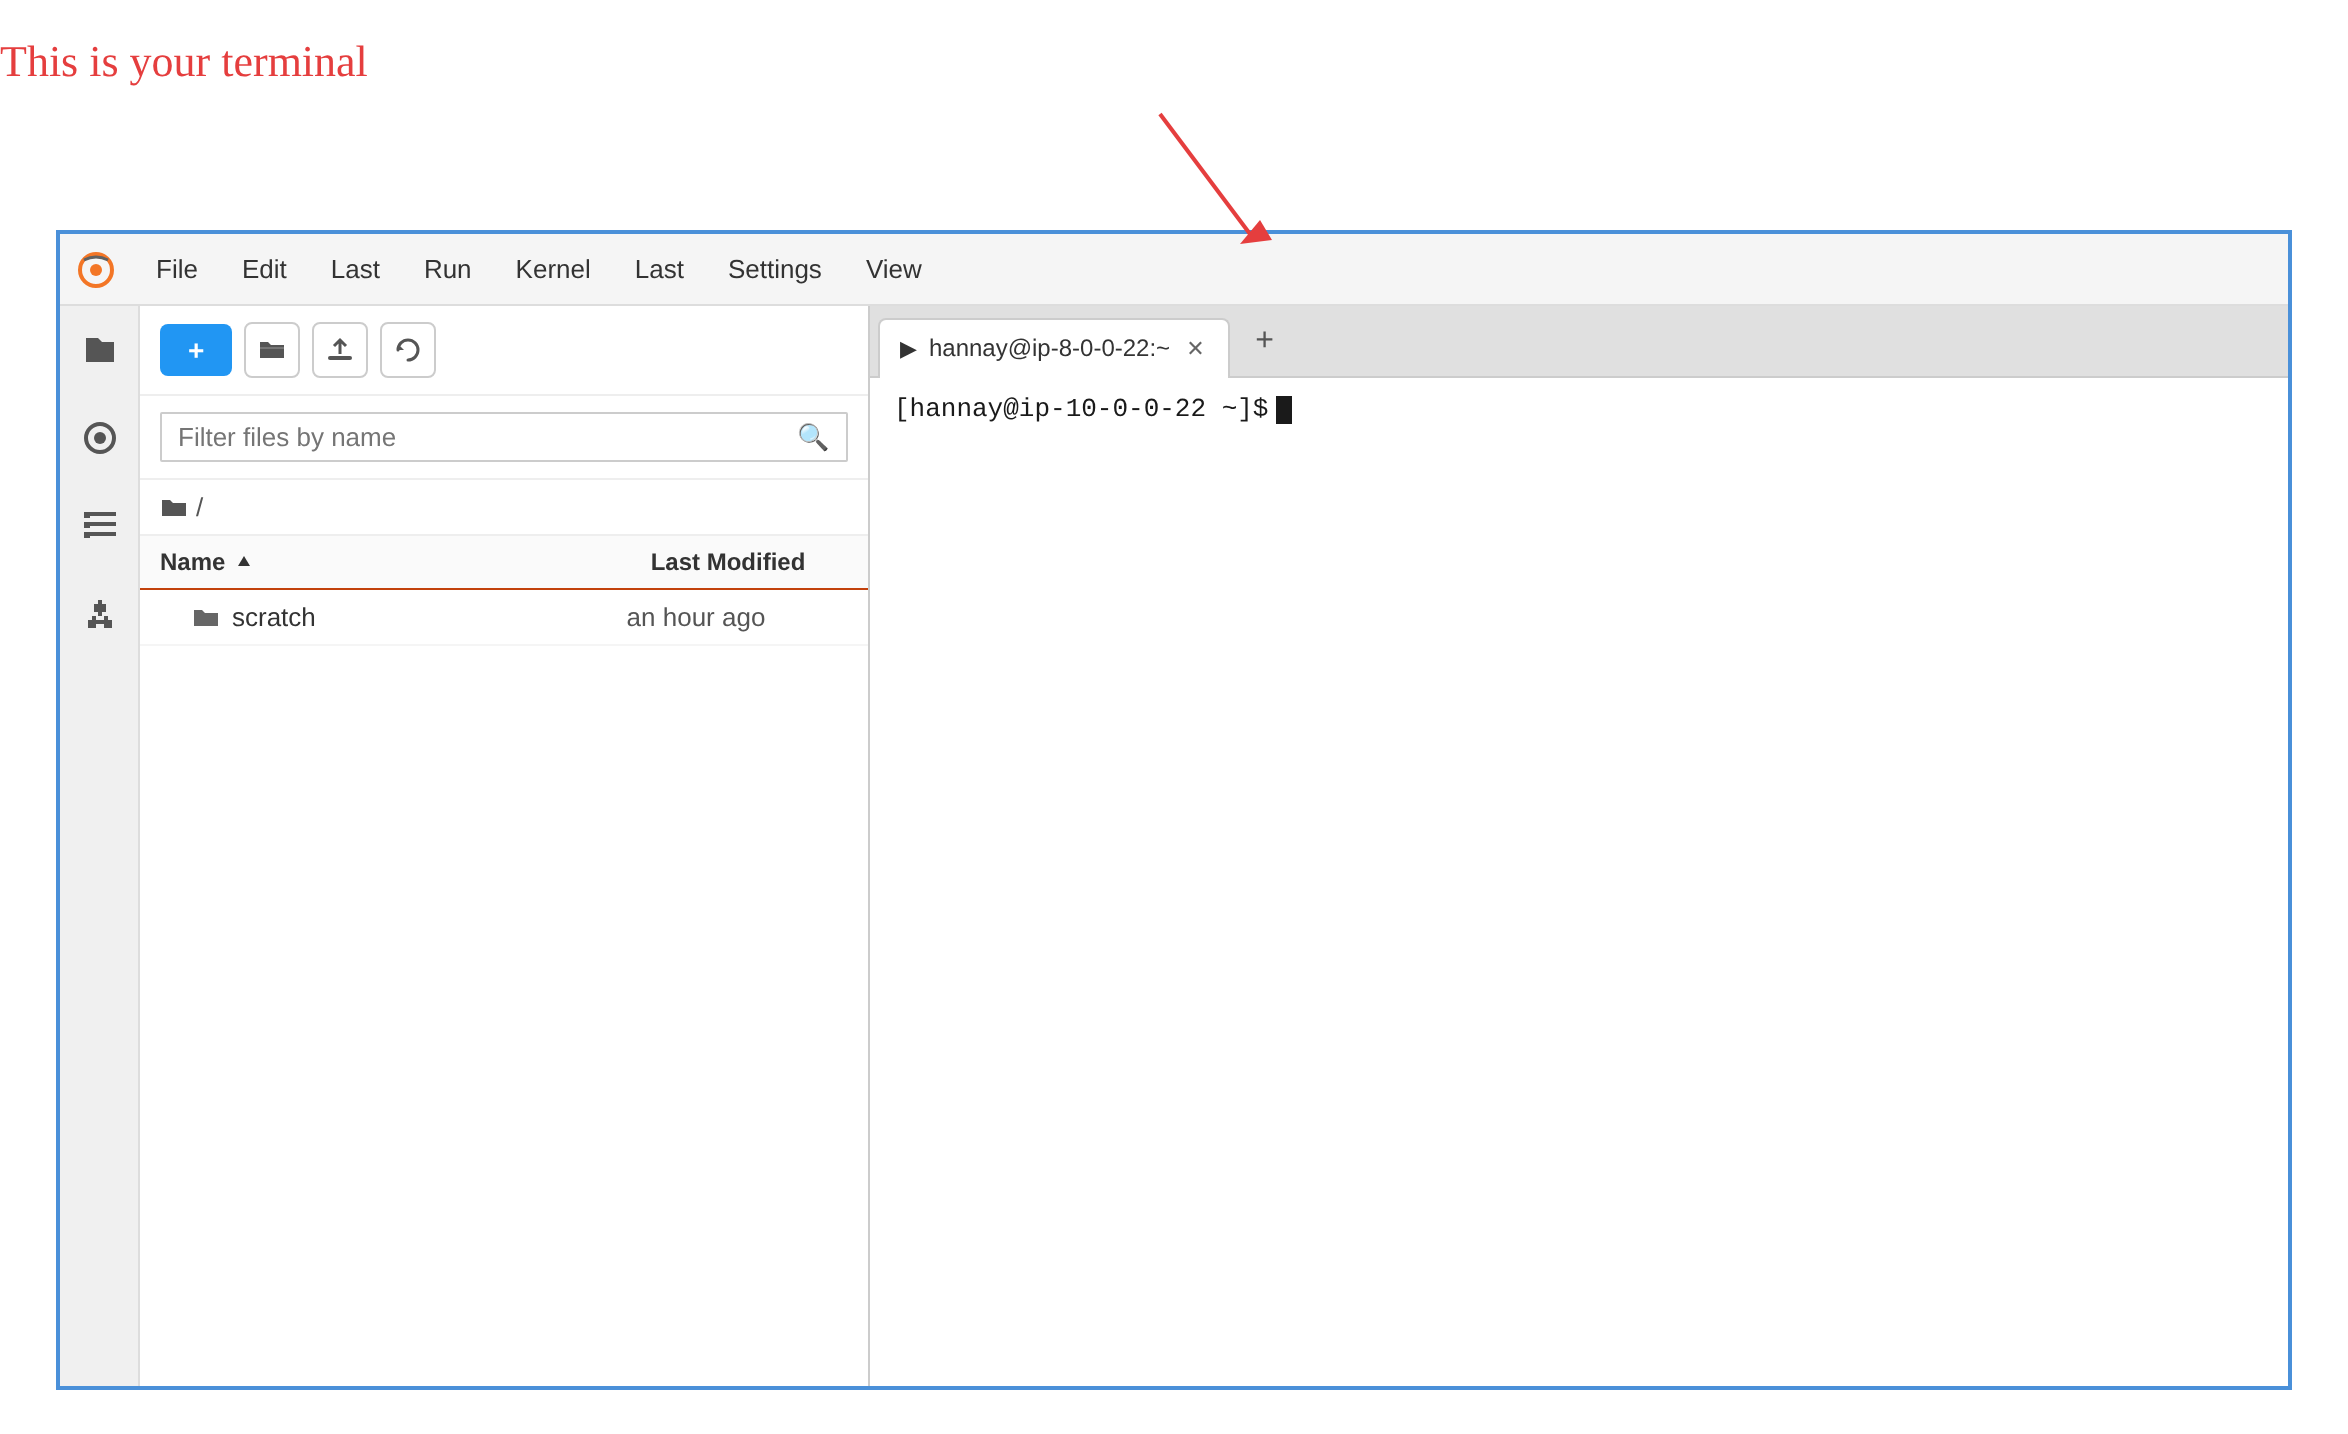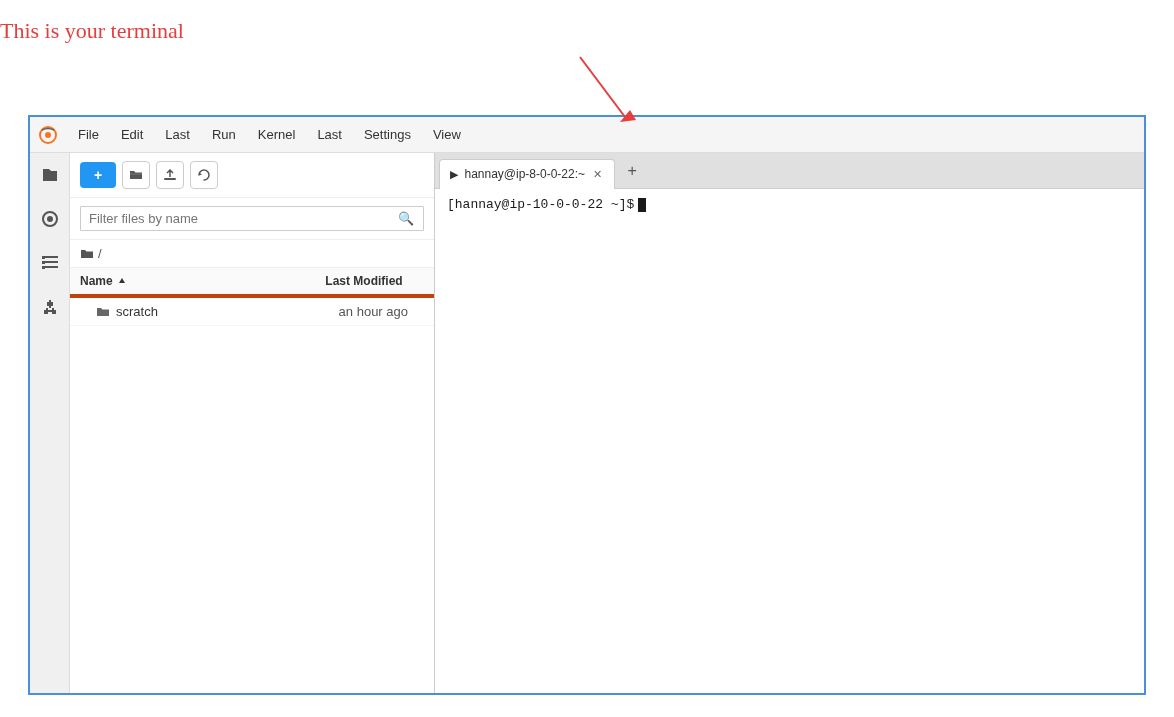--- a/index.html
+++ b/index.html
@@ -188,21 +188,21 @@
       border-bottom: 1px solid #eee;
       display: flex;
       align-items: center;
       gap: 4px;
     }
 
     
     .file-list-header {
       display: flex;
       padding: 6px 10px;
-      border-bottom: 4px solid #c2410c;
+      border-bottom: 1px solid #c2410c;
       background: #fafafa;
     }
     .file-col-name {
       flex: 1;
       font-weight: 600;
       font-size: 12px;
       color: #333;
       display: flex;
       align-items: center;
       gap: 4px;
@@ -226,21 +226,21 @@
     }
     .file-row-name {
       flex: 1;
       display: flex;
       align-items: center;
       gap: 6px;
       font-size: 13px;
     }
     .file-row-modified {
       width: 120px;
-      text-align: right;
+      text-align: center;
       font-size: 13px;
       color: #555;
     }
 
     
     .terminal-panel {
       flex: 1;
       display: flex;
       flex-direction: column;
       background: #fff;

